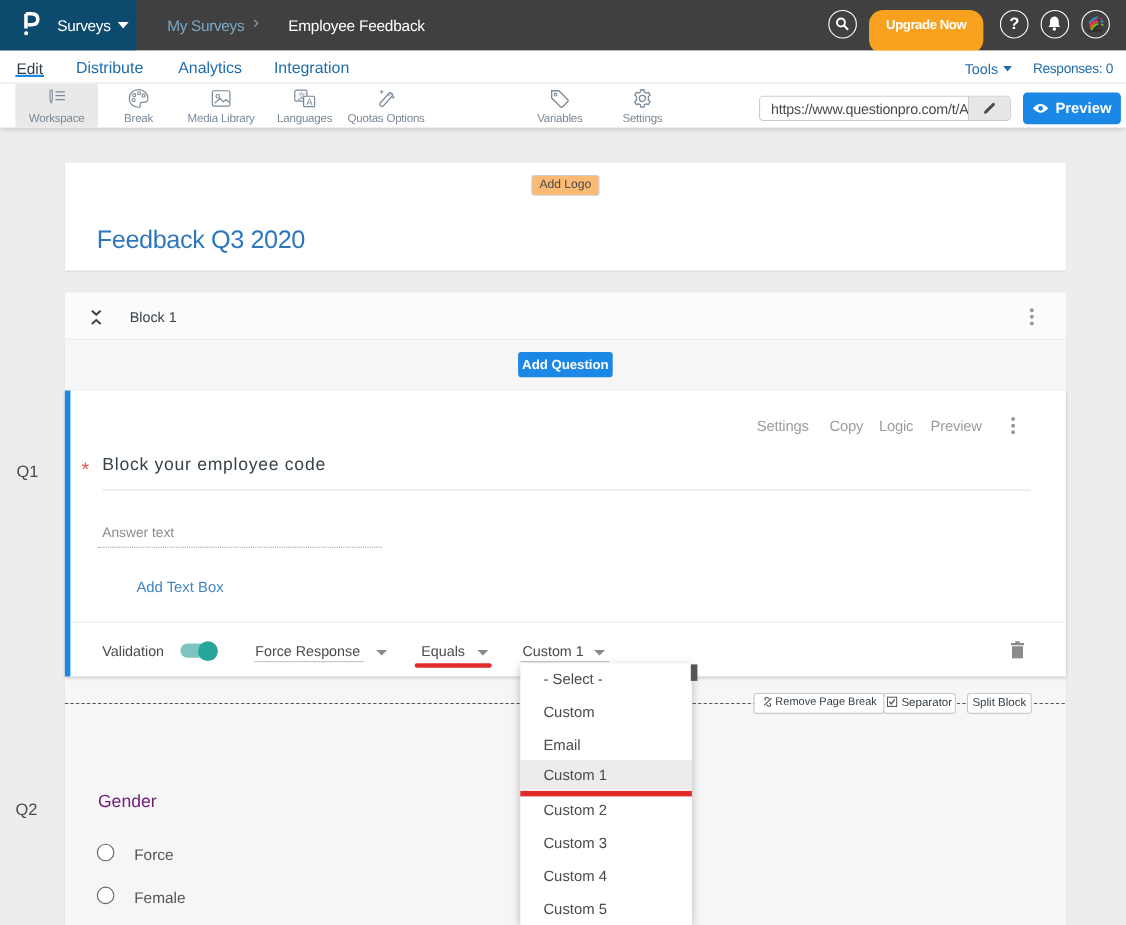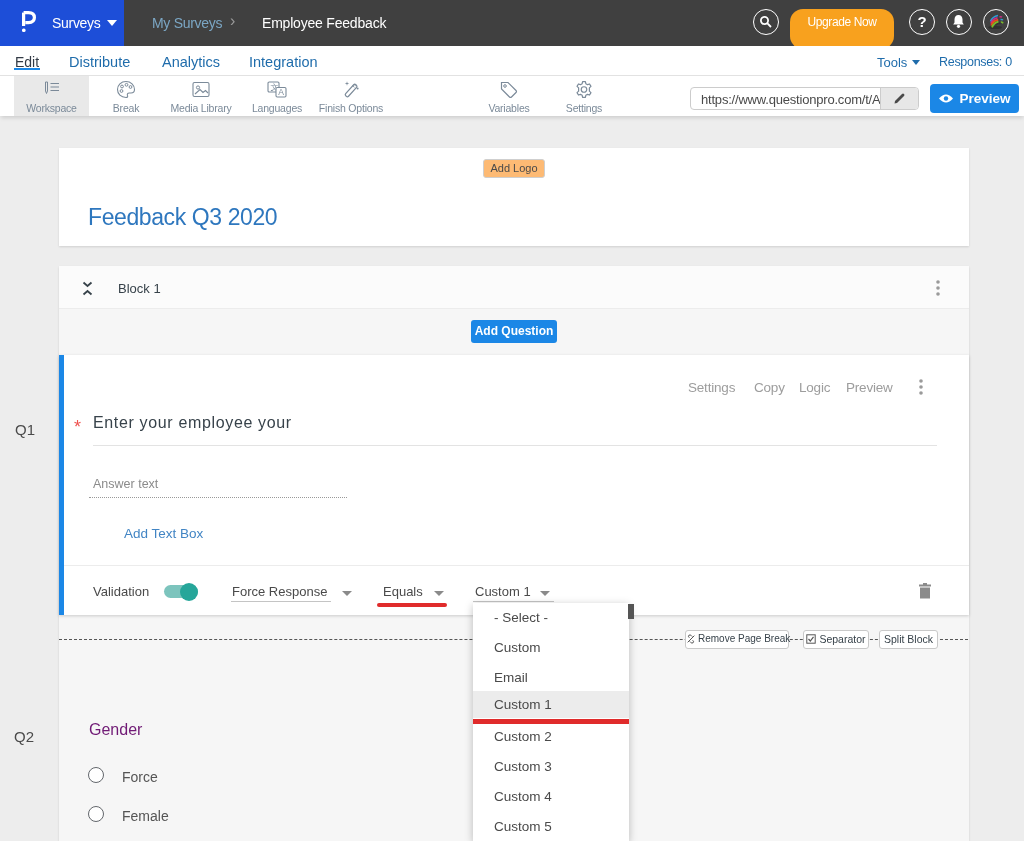--- a/index.html
+++ b/index.html
@@ -2,28 +2,28 @@
 <html><head>
 <meta charset="utf-8">
 <style>
   * { margin:0; padding:0; box-sizing:border-box; }
   html,body { width:1024px; height:841px; overflow:hidden; }
   body { font-family:"Liberation Sans", sans-serif; background:#ededed; position:relative; }
   span, div { white-space:nowrap; }
 
   
   #topbar { position:absolute; left:0; top:0; width:1024px; height:46px; background:#404040; }
-  #logo-sec { position:absolute; left:0; top:0; width:124px; height:46px; background:#1d4ed8;padding-left:10px; }
+  #logo-sec { position:absolute; left:0; top:0; width:124px; height:46px; background:#0c4a6e;padding-left:10px; }
   #surveys-txt { position:absolute; left:52px; top:14.5px; color:#fff; font-size:14px; letter-spacing:-0.3px; }
   .caret-w { position:absolute; width:0; height:0; border-left:5px solid transparent; border-right:5px solid transparent; border-top:6px solid #fff; }
   #crumb1 { position:absolute; left:152px; top:14.5px; color:#7ba6c4; font-size:14px; letter-spacing:-0.3px; }
   #crumb-sep { position:absolute; left:230px; top:12px; color:#9a9a9a; font-size:16px; }
   #crumb2 { position:absolute; left:262px; top:14.5px; color:#fff; font-size:14px; letter-spacing:-0.2px; }
   .tcirc { position:absolute; top:9px; width:26px; height:26px; border:1.5px solid #fff; border-radius:50%; }
-  #upgrade { position:absolute; left:790px; top:9px; width:104px; height:40px; background:#f8a11e; border-radius:13px; color:#fff; font-size:12px; letter-spacing:-0.4px; font-weight:normal; text-align:center; line-height:26px; }
+  #upgrade { position:absolute; left:790px; top:9px; width:104px; height:40px; background:#f8a11e; border-radius:13px; color:#fff; font-size:12px; letter-spacing:-0.4px; font-weight:bold; text-align:center; line-height:26px; }
 
   
   #tabrow { position:absolute; left:0; top:46px; width:1024px; height:30px; background:#fff; border-bottom:1px solid #e2e2e2;text-align:center; }
   .tab { position:absolute; top:7.5px; font-size:14.5px; color:#1f6cab; }
   #tab-edit { color:#323a45; font-size:14px; }
   #edit-ul { position:absolute; left:14px; top:21.5px; width:26px; height:2px; background:#1b87e6; }
 
   
   #toolbar { position:absolute; left:0; top:76px; width:1024px; height:40px; background:#fff; box-shadow:0 3px 4px -1px rgba(0,0,0,0.13); }
   .titem { position:absolute; top:0; height:40px; text-align:center; }
@@ -169,21 +169,21 @@
     </svg>
     <div class="lbl">Languages</div>
   </div>
   <div class="titem" style="left:311px; width:80px;">
     <svg width="20" height="20" viewBox="0 0 20 20">
       <rect x="8.2" y="3" width="3.8" height="15" rx="1.5" stroke="#7b8a99" stroke-width="1.2" fill="none" transform="rotate(42 10.1 10.5)"></rect>
       <path d="M11.6 5.2 L13.3 7.4 M13 4 L14.7 6.2" stroke="#7b8a99" stroke-width="0.9"></path>
       <path d="M6 1.2 L6.5 3 L8.3 3.5 L6.5 4 L6 5.8 L5.5 4 L3.7 3.5 L5.5 3 Z" fill="#7b8a99"></path>
       <circle cx="16.6" cy="8.6" r="1" fill="#7b8a99"></circle>
     </svg>
-    <div class="lbl">Finish Options</div>
+    <div class="lbl">Quotas Options</div>
   </div>
   <div class="titem" style="left:479px; width:60px;">
     <svg width="19" height="19" viewBox="0 0 19 19">
       <path d="M2 2.5 L8.5 2.5 L16.5 10.5 Q17.5 11.5 16.5 12.5 L12 17 Q11 18 10 17 L2 9 Z" stroke="#7b8a99" stroke-width="1.2" fill="none"></path>
       <circle cx="5.5" cy="6" r="1.3" stroke="#7b8a99" fill="none"></circle>
     </svg>
     <div class="lbl">Variables</div>
   </div>
   <div class="titem" style="left:554px; width:60px;">
     <svg width="19" height="19" viewBox="0 0 24 24">
@@ -230,21 +230,21 @@
     <span class="qact" style="left:624px;">Settings</span>
     <span class="qact" style="left:690px;">Copy</span>
     <span class="qact" style="left:735px;">Logic</span>
     <span class="qact" style="left:782px;">Preview</span>
     <svg width="4" height="16" viewBox="0 0 4 16" style="position:absolute;left:855px;top:24px;">
       <circle cx="2" cy="2" r="1.8" fill="#9a9a9a"></circle>
         <circle cx="2" cy="8" r="1.8" fill="#9a9a9a"></circle>
         <circle cx="2" cy="14" r="1.8" fill="#9a9a9a"></circle>
     </svg>
     <span id="q1star">*</span>
-    <span id="q1title">Enter your employee your</span>
+    <span id="q1title">Block your employee code</span>
     <div id="q1ul"></div>
     <span id="anstxt">Answer text</span>
     <div id="ansul"></div>
     <span id="addtb">Add Text Box</span>
     <div id="valrow">
       <span id="vallbl">Validation</span>
       <div id="toggle">
           <div id="knob"></div>
         </div>
       <span class="vdd" style="left:168px;">Force Response</span>
@@ -258,21 +258,21 @@
       <div class="vcaret" style="left:476px;"></div>
       <svg width="14" height="17" viewBox="0 0 14 17" style="position:absolute;left:854px;top:16px;">
         <path d="M5 1 L9 1 L9 2.5 L13 2.5 L13 4.5 L1 4.5 L1 2.5 L5 2.5 Z" fill="#8b8b8b"></path>
         <rect x="2" y="5.5" width="10" height="11" fill="#8b8b8b"></rect>
       </svg>
     </div>
   </div>
 </div>
 
 <div id="pagebreak"></div>
-<div class="pbtn" style="left:685px; width:104px; font-size:10px;">
+<div class="pbtn" style="left:685px; width:120px; font-size:10px;">
   <svg width="10" height="10" viewBox="0 0 12 11" style="vertical-align:-2px;margin-right:2px;">
     <path d="M4 4 Q2 2 3.5 1 Q5 0 6.5 1.5 L7.5 2.5" stroke="#555" stroke-width="1.2" fill="none"></path>
     <path d="M8 7 Q10 9 8.5 10 Q7 11 5.5 9.5 L4.5 8.5" stroke="#555" stroke-width="1.2" fill="none"></path>
     <path d="M2 9.5 L10 1.5" stroke="#555" stroke-width="1.2"></path>
   </svg>Remove Page Break</div>
 <div class="pbtn" style="left:803px; width:66px;">
   <svg width="10" height="10" viewBox="0 0 10 10" style="vertical-align:-1px;margin-right:3px;">
     <rect x="0.8" y="0.8" width="8.4" height="8.4" stroke="#555" fill="none"></rect>
     <path d="M2.5 5 L4.3 7 L7.5 2.8" stroke="#555" stroke-width="1.2" fill="none"></path>
   </svg>Separator</div>

